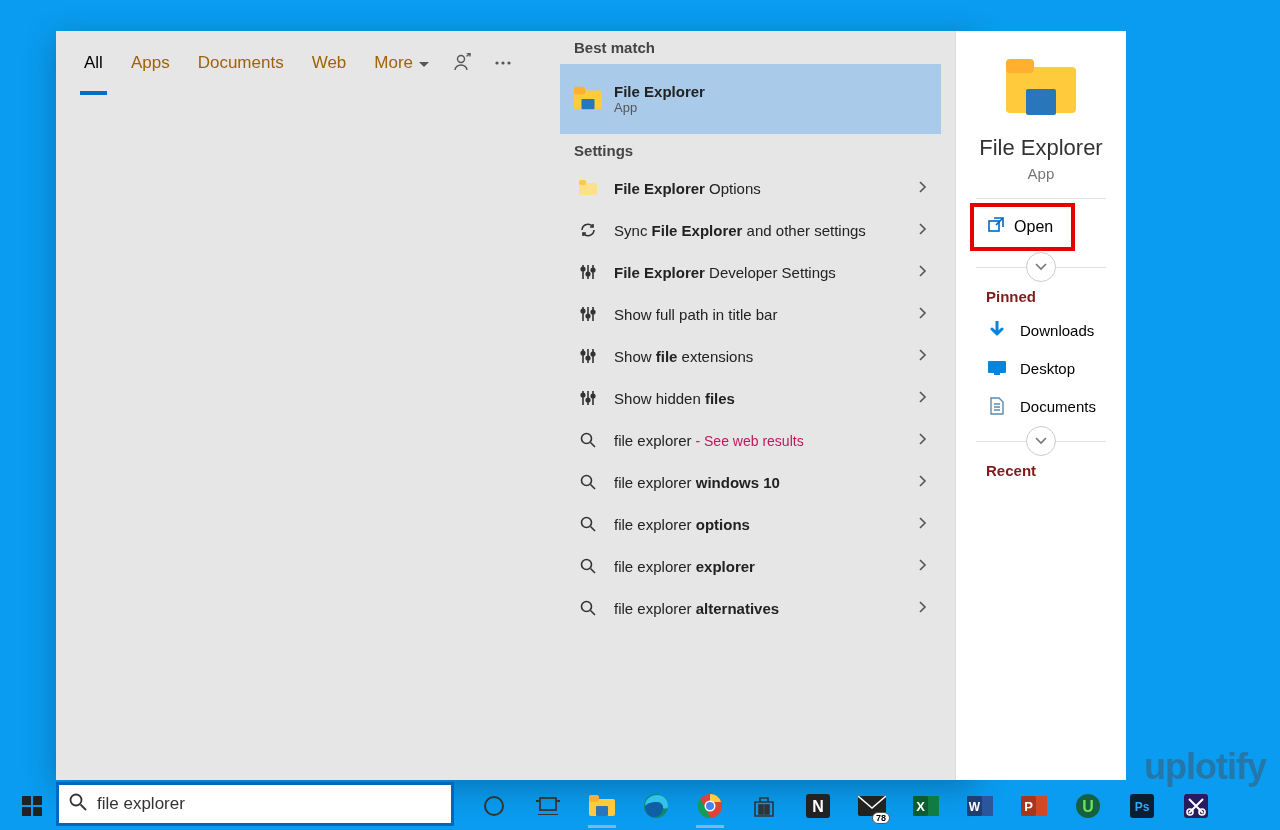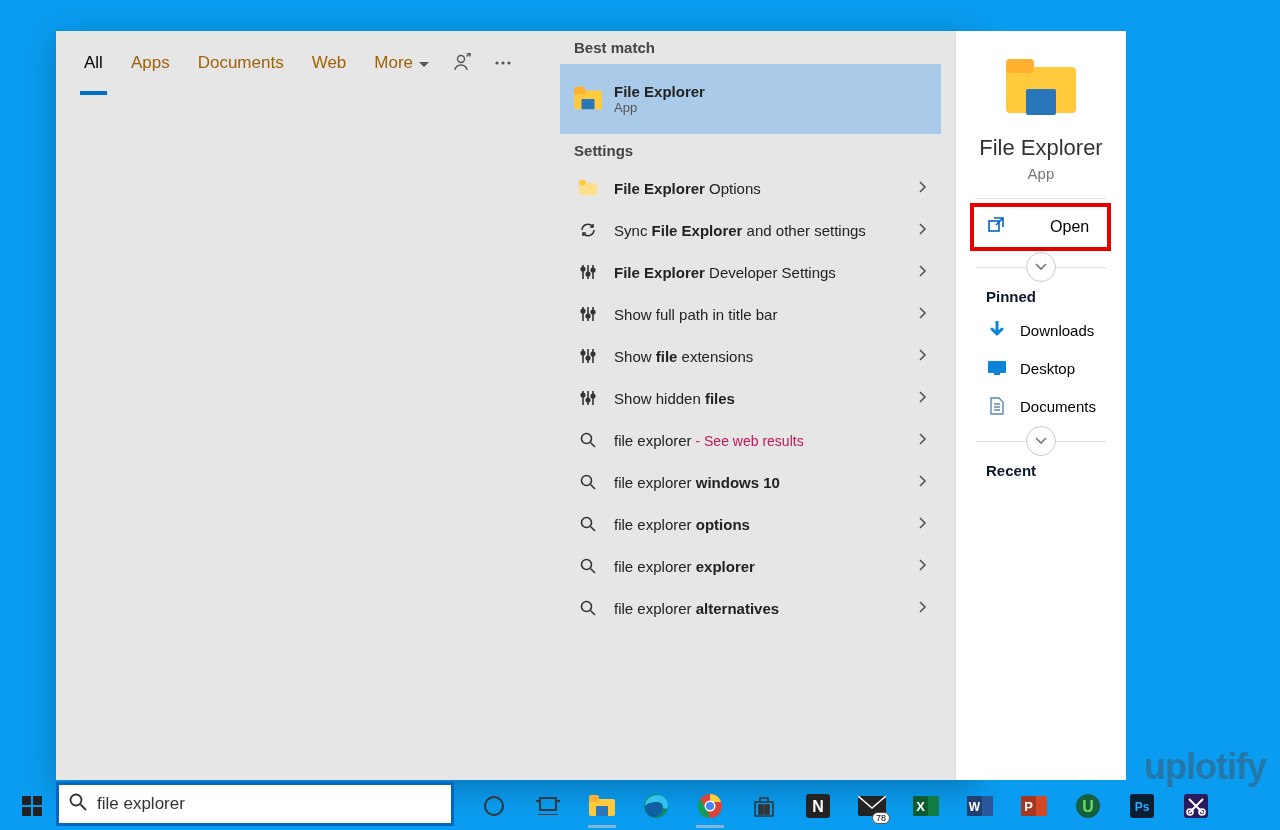--- a/index.html
+++ b/index.html
@@ -31,42 +31,42 @@
 .rr-bold { font-weight:700; }
 .rr-sub { font-size:13px; color:#555; }
 .rr-chevron { color:#555; }
 .rr-hint { color:#be185d; font-size:14px; }
 
 .preview-header { display:flex; flex-direction:column; align-items:center; padding:28px 0 16px; }
 .big-folder { margin-bottom:14px; }
 .preview-title { font-size:22px; color:#333; }
 .preview-type { font-size:15px; color:#777; margin-top:4px; }
 .hr { height:1px; background:#e0e0e0; margin:0 20px; }
-.highlight-box { border:4px solid #e60000; display:inline-flex; align-items:center; height:48px; padding:0 18px 0 14px; margin-left:14px;gap:36px; }
+.highlight-box { border:4px solid #e60000; display:inline-flex; align-items:center; height:48px; padding:0 18px 0 14px; margin-left:14px; }
 
 .expand-circle { width:30px; height:30px; border:1px solid #ccc; border-radius:50%; display:flex; align-items:center; justify-content:center; background:#fff; margin:0 auto; }
 
-.pinned-label { font-weight:600; font-size:15px; color:#0f172a; padding:10px 30px 6px; }
+.pinned-label { font-weight:600; font-size:15px; color:#7f1d1d; padding:10px 30px 6px; }
 .pinned-row { display:flex; align-items:center; height:38px; padding:0 30px; cursor:pointer; font-size:15px; }
 .pinned-row .pi { width:22px; margin-right:12px; display:flex; align-items:center; justify-content:center; }
 
 
 .search-box {
   position:absolute; left:56px; bottom:4px; width:398px; height:44px;
   background:#fff; border:3px solid #0067c0; display:flex; align-items:center; padding:0 10px;
 }
 .search-box .sq { margin-right:10px; color:#333; }
 .search-box input { border:none; outline:none; font-size:17px; flex:1; color:#333; }
 
 
 .taskbar { position:absolute; left:0; bottom:0; width:1280px; height:48px; display:flex; align-items:center; padding-left:10px; gap:10px; }
 .start-btn { width:44px; height:44px; display:flex; align-items:center; justify-content:center; cursor:pointer; }
 .task-icon { width:44px; height:44px; display:flex; align-items:center; justify-content:center; cursor:pointer; position:relative; border-radius:4px; }
 .task-icon.running::after { content:""; position:absolute; bottom:0; left:8px; right:8px; height:3px; background:#7fb6db; }
-.badge { position:absolute; bottom:4px; right:4px; background:#fff; border:1px solid #555; border-radius:8px; font-size:9px; padding:0 3px; font-weight:400;text-align:center; }
+.badge { position:absolute; bottom:4px; right:4px; background:#fff; border:1px solid #555; border-radius:8px; font-size:9px; padding:0 3px; font-weight:700;text-align:center; }
 
 .watermark { position:absolute; right:14px; bottom:42px; font-size:36px; font-weight:700; color:#3a5a6e; opacity:.55; letter-spacing:-1px;margin-top:29px; }
 </style>
 </head>
 <body>
 
 <div class="search-panel">
 
   <div class="tabs-row">
     <div class="tab active">All</div>

